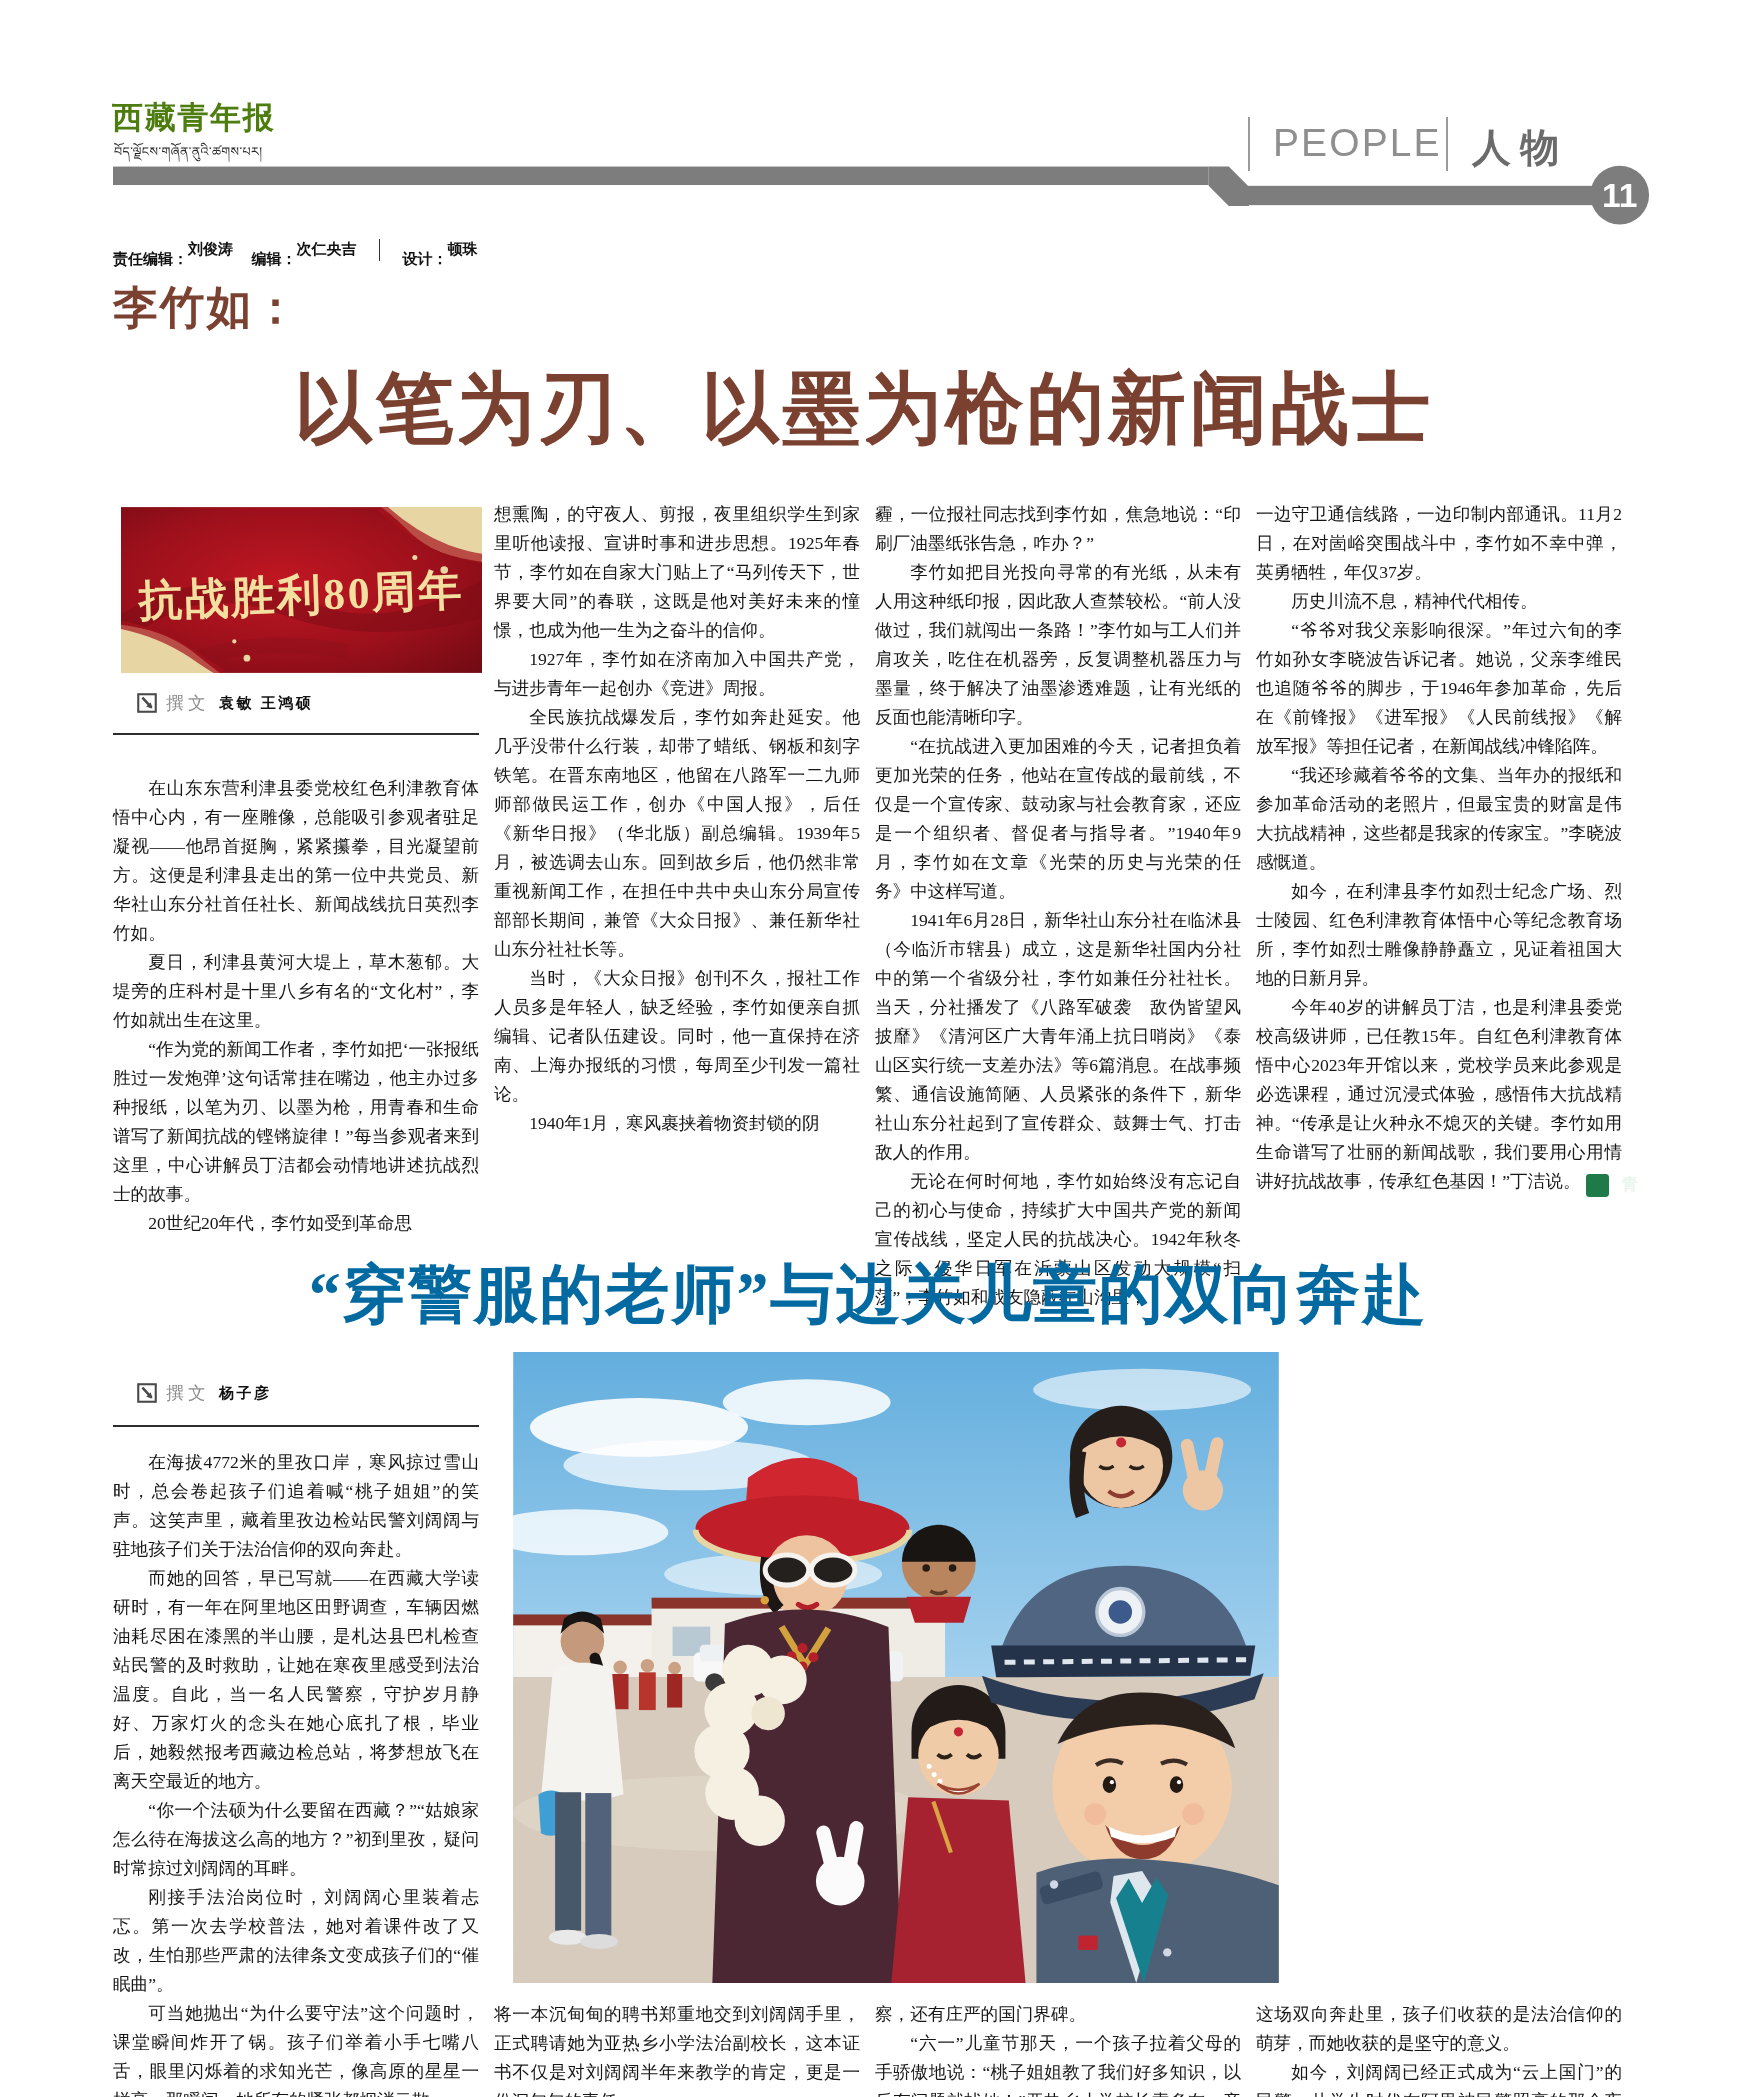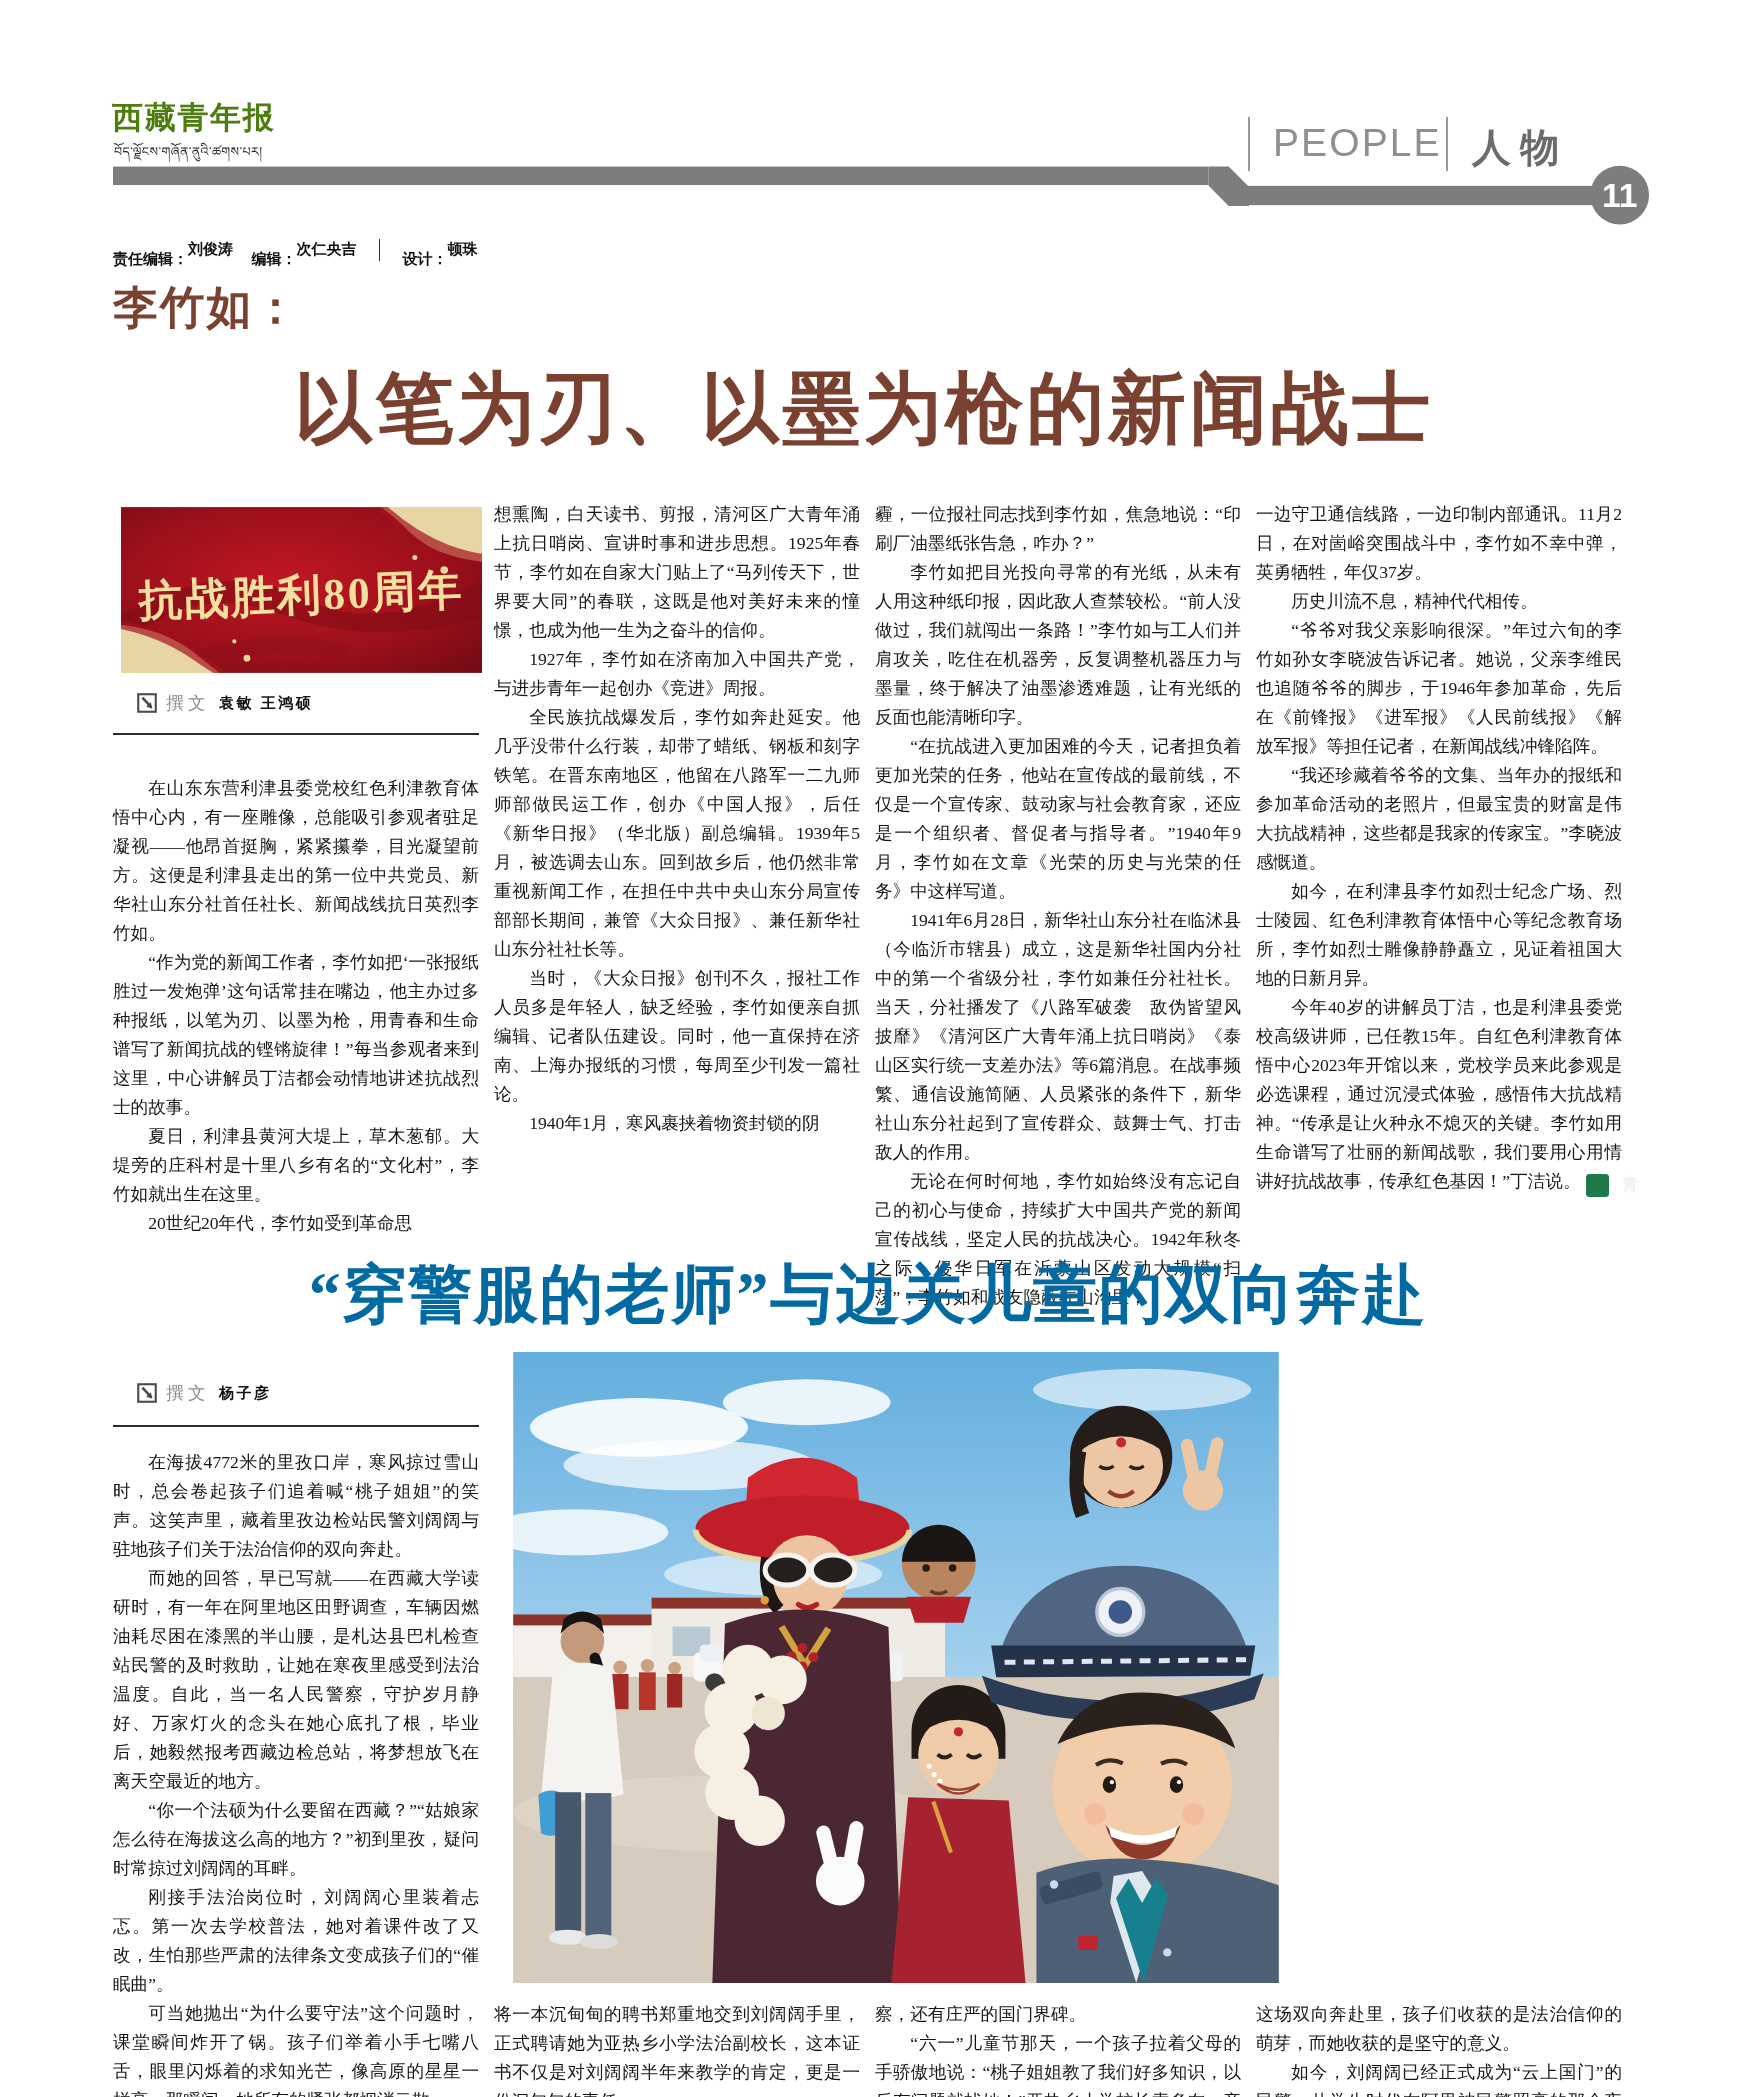--- a/index.html
+++ b/index.html
@@ -122,26 +122,26 @@
     <path d="M13 11 L35 35" stroke="#4a4a4a" stroke-width="6"></path>
     <polygon points="37,37 22,33 33,22" fill="#4a4a4a"></polygon>
   </svg>
   <span class="lbl">撰文</span>
   <span class="auth">袁敏 王鸿硕</span>
 </div>
 <div class="abs byline-rule rule-1"></div>
 
 <div class="col a1-c1">
     <p class="para">在山东东营利津县委党校红色利津教育体悟中心内，有一座雕像，总能吸引参观者驻足凝视——他昂首挺胸，紧紧攥拳，目光凝望前方。这便是利津县走出的第一位中共党员、新华社山东分社首任社长、新闻战线抗日英烈李竹如。</p>
+    <p class="para">夏日，利津县黄河大堤上，草木葱郁。大堤旁的庄科村是十里八乡有名的“文化村”，李竹如就出生在这里。</p>
     <p class="para">“作为党的新闻工作者，李竹如把‘一张报纸胜过一发炮弹’这句话常挂在嘴边，他主办过多种报纸，以笔为刃、以墨为枪，用青春和生命谱写了新闻抗战的铿锵旋律！”每当参观者来到这里，中心讲解员丁洁都会动情地讲述抗战烈士的故事。</p>
-    <p class="para">夏日，利津县黄河大堤上，草木葱郁。大堤旁的庄科村是十里八乡有名的“文化村”，李竹如就出生在这里。</p>
     <p class="para">20世纪20年代，李竹如受到革命思</p>
   </div>
 <div class="col a1-c2">
-    <p class="para cont">想熏陶，白天读书、剪报，清河区广大青年涌上抗日哨岗、宣讲时事和进步思想。1925年春节，李竹如在自家大门贴上了“马列传天下，世界要大同”的春联，这既是他对美好未来的憧憬，也成为他一生为之奋斗的信仰。</p>
+    <p class="para cont">想熏陶，的守夜人、剪报，夜里组织学生到家里听他读报、宣讲时事和进步思想。1925年春节，李竹如在自家大门贴上了“马列传天下，世界要大同”的春联，这既是他对美好未来的憧憬，也成为他一生为之奋斗的信仰。</p>
     <p class="para">1927年，李竹如在济南加入中国共产党，与进步青年一起创办《竞进》周报。</p>
     <p class="para">全民族抗战爆发后，李竹如奔赴延安。他几乎没带什么行装，却带了蜡纸、钢板和刻字铁笔。在晋东南地区，他留在八路军一二九师师部做民运工作，创办《中国人报》，后任《新华日报》（华北版）副总编辑。1939年5月，被选调去山东。回到故乡后，他仍然非常重视新闻工作，在担任中共中央山东分局宣传部部长期间，兼管《大众日报》、兼任新华社山东分社社长等。</p>
     <p class="para">当时，《大众日报》创刊不久，报社工作人员多是年轻人，缺乏经验，李竹如便亲自抓编辑、记者队伍建设。同时，他一直保持在济南、上海办报纸的习惯，每周至少刊发一篇社论。</p>
     <p class="para">1940年1月，寒风裹挟着物资封锁的阴</p>
   </div>
 <div class="col a1-c3">
     <p class="para cont">霾，一位报社同志找到李竹如，焦急地说：“印刷厂油墨纸张告急，咋办？”</p>
     <p class="para">李竹如把目光投向寻常的有光纸，从未有人用这种纸印报，因此敌人查禁较松。“前人没做过，我们就闯出一条路！”李竹如与工人们并肩攻关，吃住在机器旁，反复调整机器压力与墨量，终于解决了油墨渗透难题，让有光纸的反面也能清晰印字。</p>
     <p class="para">“在抗战进入更加困难的今天，记者担负着更加光荣的任务，他站在宣传战的最前线，不仅是一个宣传家、鼓动家与社会教育家，还应是一个组织者、督促者与指导者。”1940年9月，李竹如在文章《光荣的历史与光荣的任务》中这样写道。</p>
     <p class="para">1941年6月28日，新华社山东分社在临沭县（今临沂市辖县）成立，这是新华社国内分社中的第一个省级分社，李竹如兼任分社社长。当天，分社播发了《八路军破袭　敌伪皆望风披靡》《清河区广大青年涌上抗日哨岗》《泰山区实行统一支差办法》等6篇消息。在战事频繁、通信设施简陋、人员紧张的条件下，新华社山东分社起到了宣传群众、鼓舞士气、打击敌人的作用。</p>

